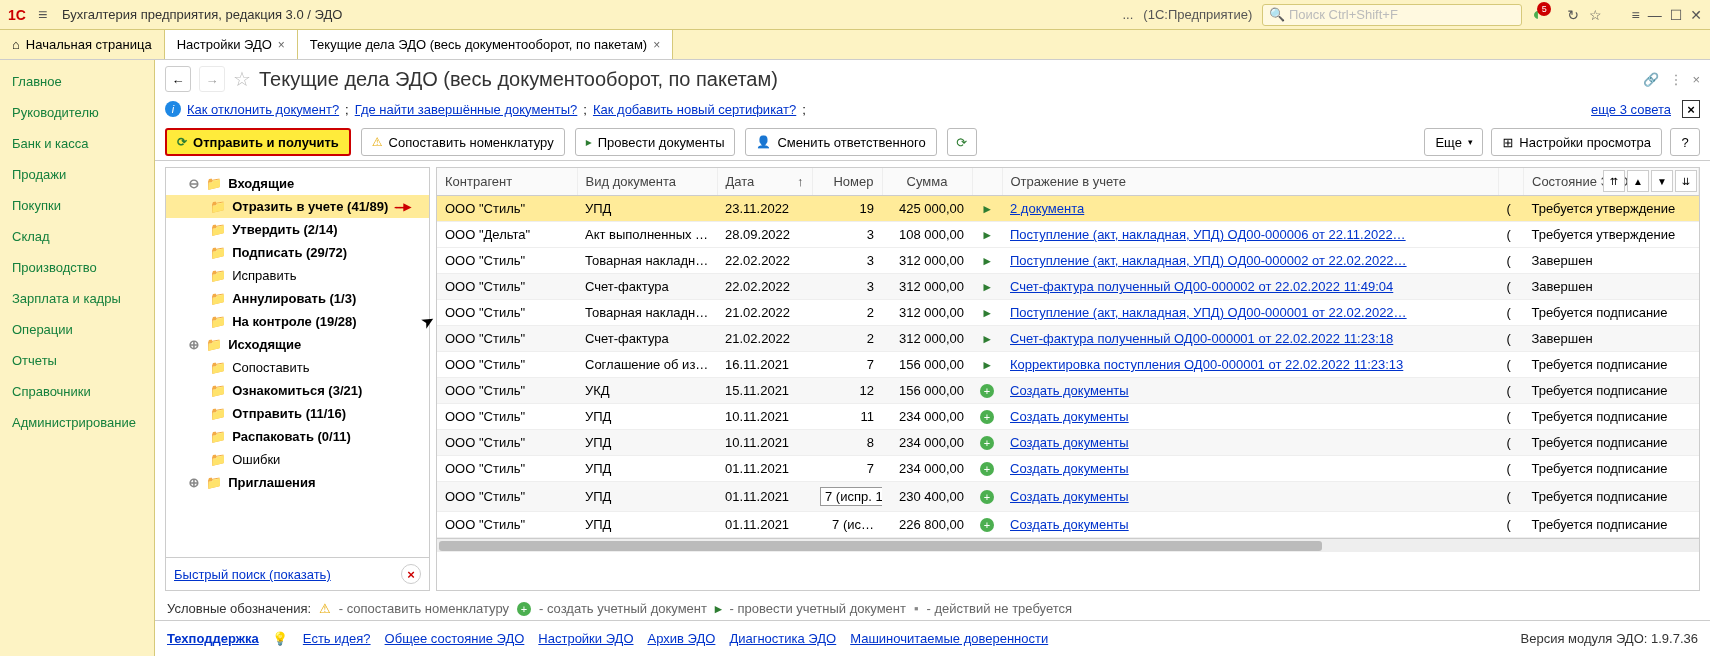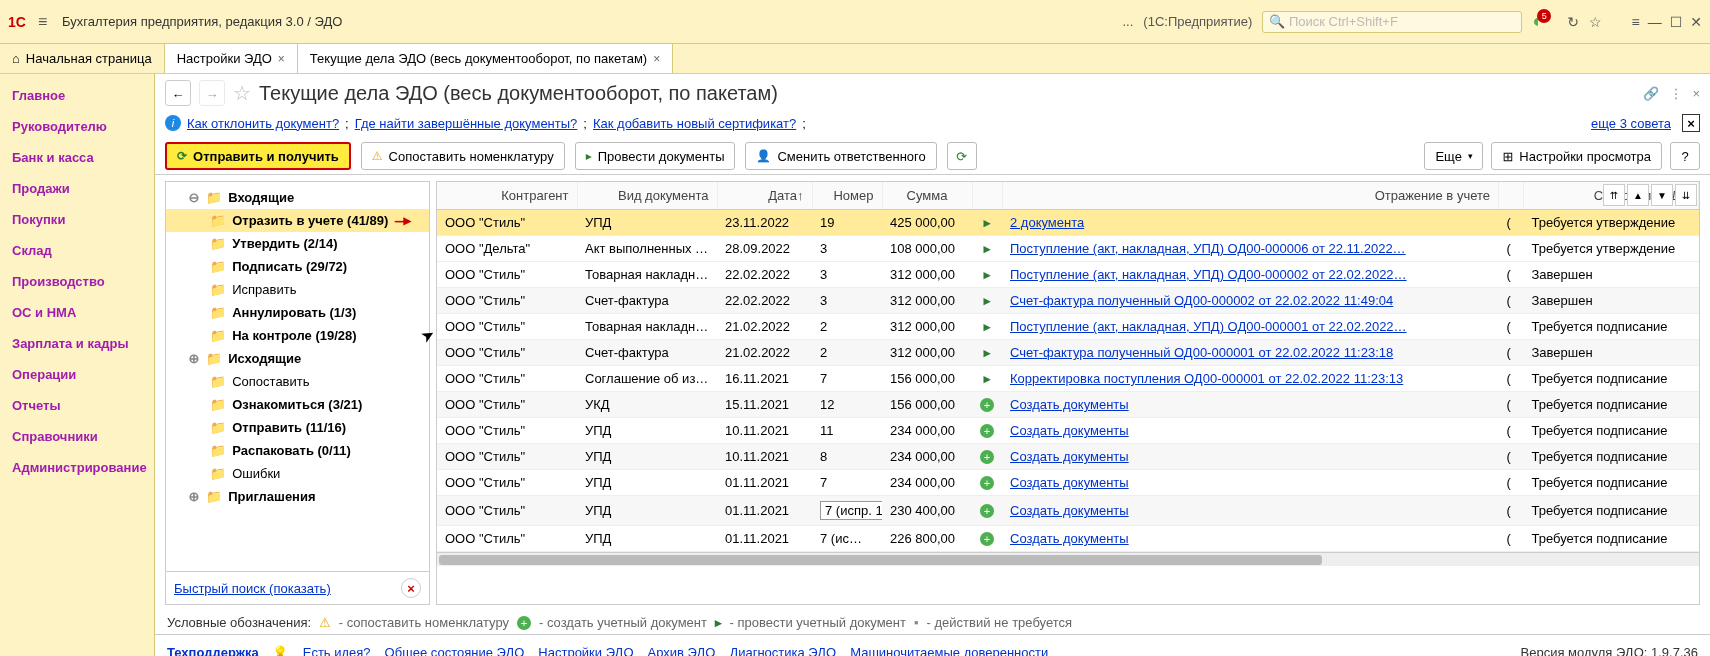--- a/index.html
+++ b/index.html
@@ -1,19 +1,19 @@
 <!DOCTYPE html>
 <html><head>
 <meta charset="utf-8">
 <style>
 * { box-sizing: border-box; margin: 0; padding: 0; font-family: Arial, sans-serif; font-size: 13px; }
 body { background: #fff; width: 1710px; height: 656px; overflow: hidden; }
 
 
-.title-bar { height: 44px; background: #fdf3c4; border-bottom: 1px solid #d6c97a; display: flex; align-items: center; padding: 0 8px; }
+.title-bar { height: 30px; background: #fdf3c4; border-bottom: 1px solid #d6c97a; display: flex; align-items: center; padding: 0 8px; }
 .logo { width: 30px; font-weight: bold; color: #c00; font-size: 14px; }
 .burger { width: 20px; font-size: 16px; color: #555; }
 .title-text { color: #333; padding-left: 4px; flex: 0 0 auto; }
 .title-spacer { flex: 1; }
 .title-right { display: flex; align-items: center; gap: 10px; color: #555; }
 .search-global { width: 260px; height: 22px; border: 1px solid #d6c97a; background: #fff9e0; padding: 0 6px; color: #999; font-size: 12px; display:flex; align-items:center; border-radius:3px;}
 .badge-red { background: #c00; color: #fff; border-radius: 50%; width: 14px; height: 14px; font-size: 9px; display: inline-flex; align-items:center; justify-content:center; position: relative; top:-8px; left:-6px;}
 .bell-wrap { position: relative; }
 .tb-icon { font-size: 14px; color: #555; }
 .win-controls { display:flex; gap:8px; margin-left:20px;}
@@ -23,21 +23,21 @@
 .tab { display: flex; align-items: center; padding: 0 12px; border-right: 1px solid #d6c97a; background: #fff; cursor: pointer; gap:6px; font-size: 13px;}
 .tab.home { background: #fdf3c4; }
 .tab.active { background: #fff; }
 .tab .close { color: #666; font-size:12px;}
 
 
 .main { display: flex; height: calc(100% - 60px); }
 
 
 .left-nav { width: 155px; background: #fdf3c4; border-right: 1px solid #d6c97a; padding-top: 6px; }
-.left-nav .item { padding: 8px 12px; color: #a21caf; cursor: pointer; font-weight: bold; }
+.left-nav .item { padding: 8px 12px; color: #15803d; cursor: pointer; }
 
 
 .content { flex: 1; display: flex; flex-direction: column; background: #fff; }
 
 
 .page-head { display: flex; align-items: center; padding: 6px 10px; gap: 8px; }
 .nav-btn { width: 26px; height: 26px; border: 1px solid #ccc; border-radius: 3px; display: inline-flex; align-items: center; justify-content: center; background: #fff; }
 .star { color: #bbb; font-size: 20px; }
 .page-title { font-size: 20px; color: #333; }
 .page-head-right { margin-left: auto; display:flex; gap:10px; align-items:center; color:#888;}
@@ -70,25 +70,25 @@
 .tree-row .tg { width:12px; text-align:center; color:#888;}
 .folder-ic { color: #e6a800; }
 .indent1 { padding-left: 22px;}
 .indent2 { padding-left: 44px;}
 .arrow-red { color: #c00; font-size: 10px; position: relative; letter-spacing:-2px;}
 .cursor-img { position:absolute; left: 266px; top: 188px; font-size:16px; transform: rotate(-30deg); color:#000; pointer-events:none; z-index:50;}
 
 
 .grid-wrap { flex: 1; margin: 6px 10px 6px 6px; border: 1px solid #ccc; display: flex; flex-direction: column; min-width:0; overflow:hidden; position:relative;}
 table { border-collapse: collapse; width: 100%; table-layout: fixed; }
-th { background: #fafafa; border-bottom: 1px solid #ccc; border-right: 1px solid #eee; text-align: right; padding: 6px 8px; font-weight: normal; color: #444; font-size:13px; white-space:nowrap; overflow:hidden; text-overflow:ellipsis;}
+th { background: #fafafa; border-bottom: 1px solid #ccc; border-right: 1px solid #eee; text-align: left; padding: 6px 8px; font-weight: normal; color: #444; font-size:13px; white-space:nowrap; overflow:hidden; text-overflow:ellipsis;}
 td { border-bottom: 1px solid #eee; padding: 5px 8px; white-space: nowrap; overflow: hidden; text-overflow: ellipsis; font-size:13px;}
 tr.sel td { background: #ffeb99; }
 tr.alt td { background: #f7f7f7; }
-td.r { }
+td.r { text-align: right; }
 td a { color: #0033cc; text-decoration: underline; }
 .ic-cell { text-align:center; }
 .ic-green { color:#2e7d32; font-weight:bold;}
 .ic-plus { display:inline-block; width:14px; height:14px; background:#4caf50; color:#fff; border-radius:50%; text-align:center; line-height:14px; font-size:11px;}
 .num-box { border:1px solid #999; padding:1px 4px; background:#fff; display:inline-block;}
 .grid-scroll { height: 14px; background: #eee; border-top: 1px solid #ccc; position:relative;}
 .grid-scroll .thumb { position:absolute; left:2px; top:2px; height:10px; width:70%; background:#bbb; border-radius:3px;}
 .grid-nav { position:absolute; top:2px; right:2px; display:flex; gap:2px;}
 .grid-nav .b { width:22px; height:22px; border:1px solid #ccc; background:#fff; display:inline-flex; align-items:center; justify-content:center; font-size:10px;}
 
@@ -154,21 +154,20 @@
 <div class="main">
 
   <div class="left-nav">
     <div class="item">Главное</div>
     <div class="item">Руководителю</div>
     <div class="item">Банк и касса</div>
     <div class="item">Продажи</div>
     <div class="item">Покупки</div>
     <div class="item">Склад</div>
     <div class="item">Производство</div>
-    <div class="item">ОС и НМА</div>
     <div class="item">Зарплата и кадры</div>
     <div class="item">Операции</div>
     <div class="item">Отчеты</div>
     <div class="item">Справочники</div>
     <div class="item">Администрирование</div>
   </div>
 
   <div class="content">
     <div class="page-head">
       <span class="nav-btn">←</span>

